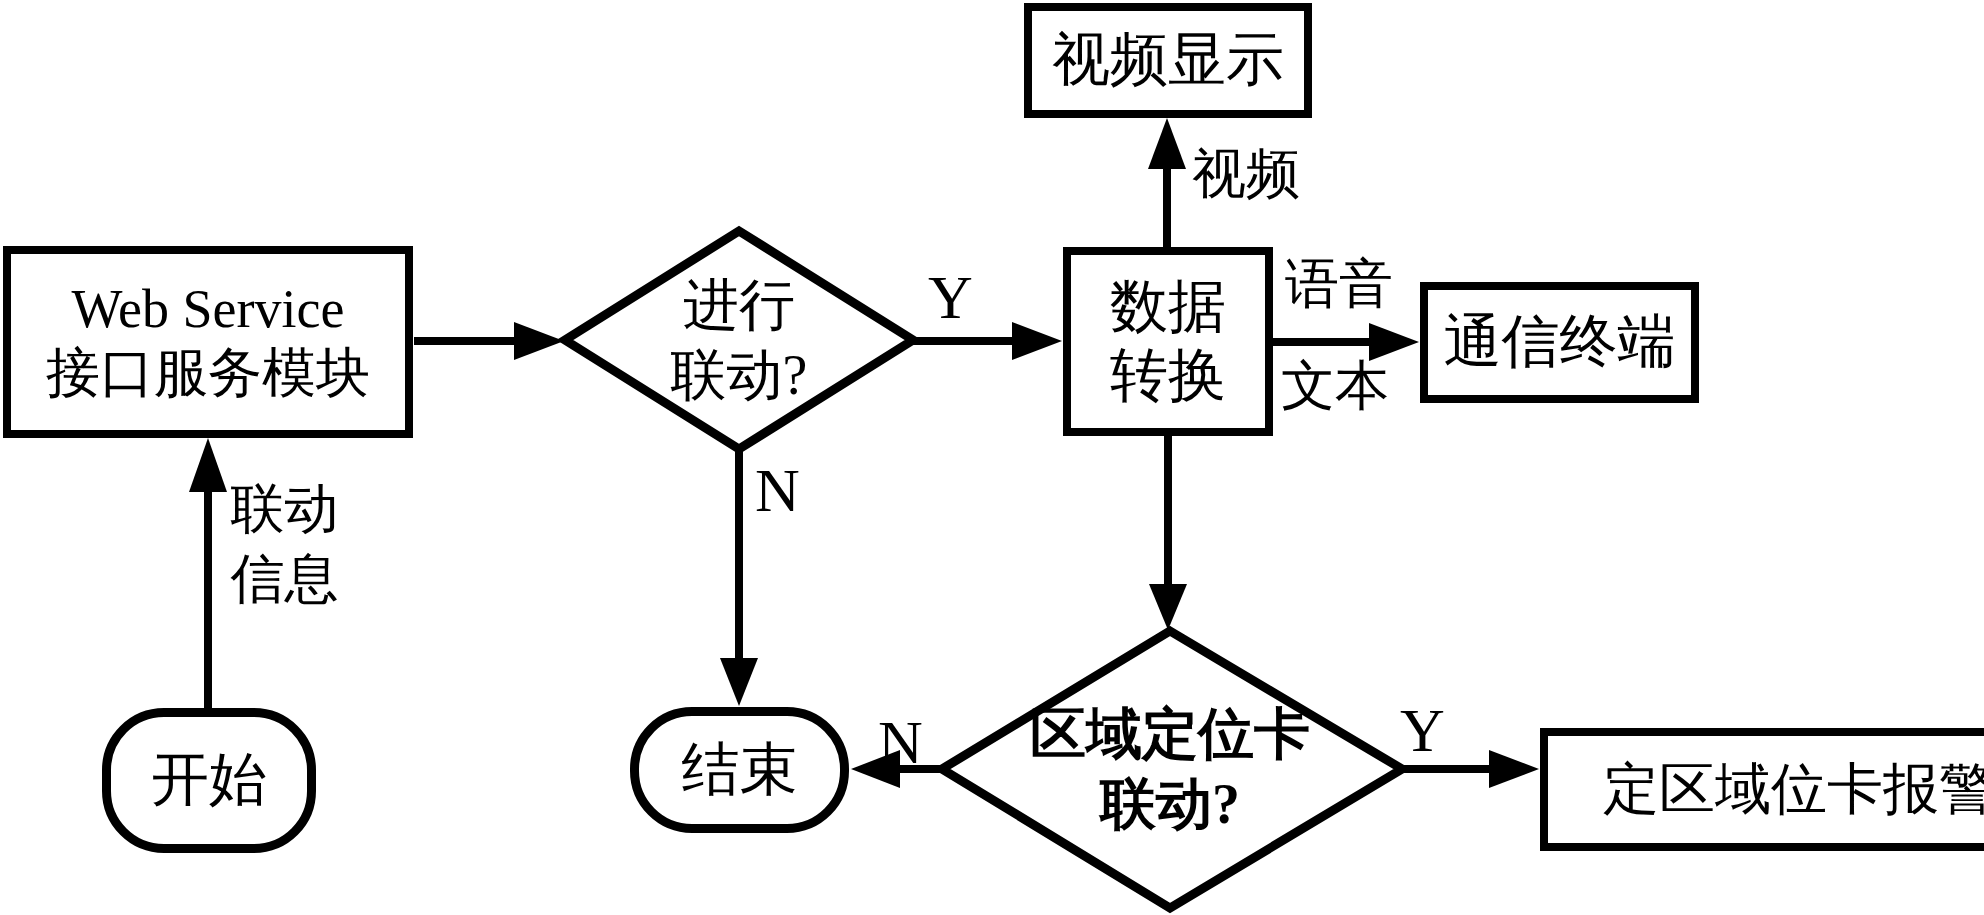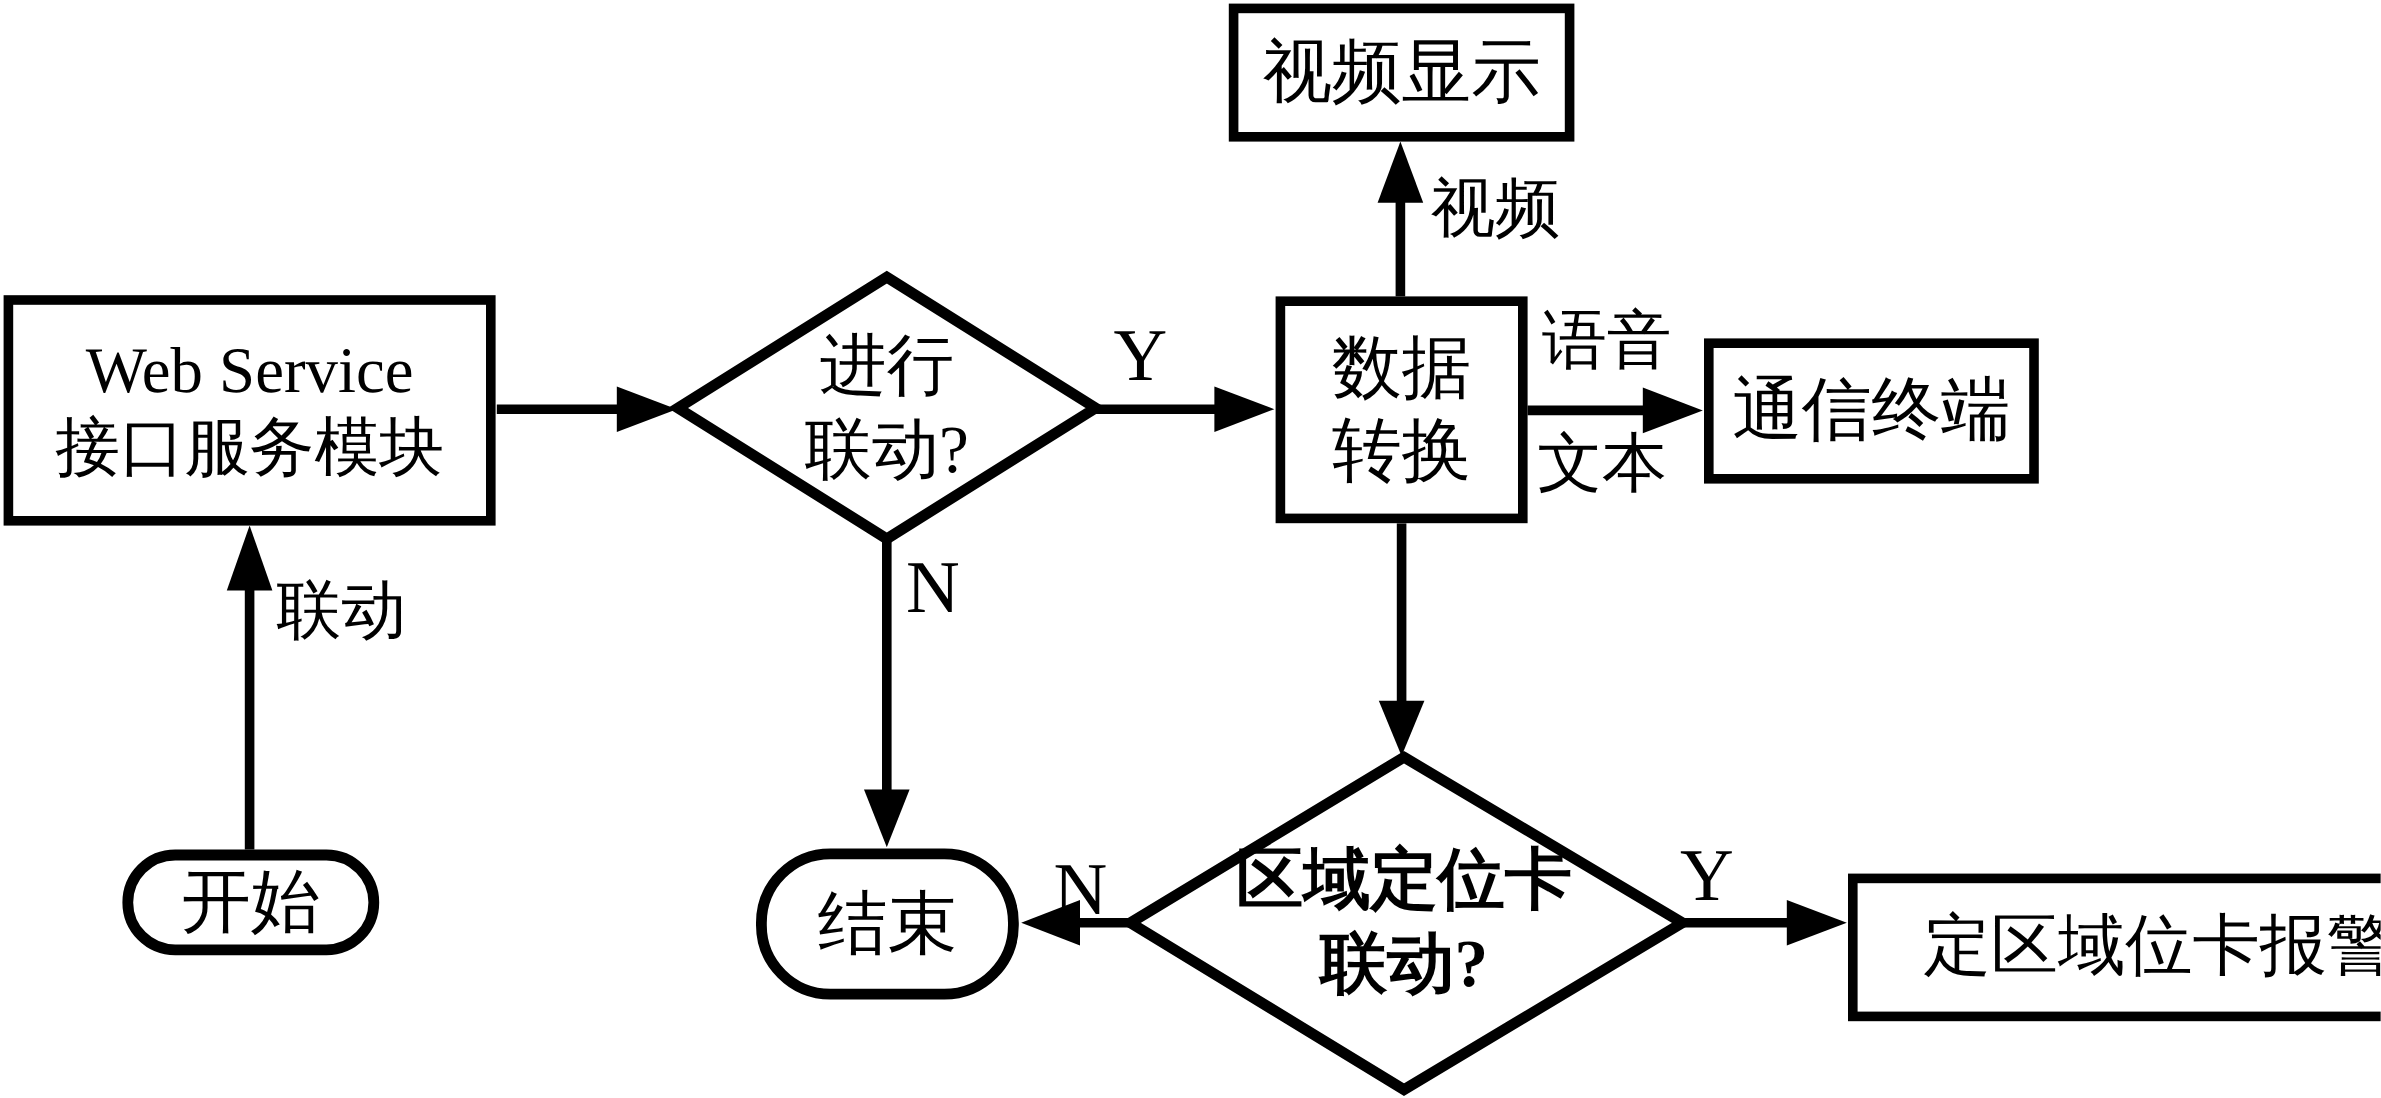--- a/index.html
+++ b/index.html
@@ -146,40 +146,41 @@
   </div>
 
   <div class="node" style="left:1420px; top:282px; width:279px; height:121px;">
     <div class="node-text">通信终端</div>
   </div>
 
   <div class="node" style="left:1540px; top:728px; width:518px; height:123px;">
     <div class="node-text" style="font-size:56px;">定区域位卡报警</div>
   </div>
 
-  <div class="node terminator" style="left:102px; top:708px; width:214px; height:88px;">
+  <div class="node terminator" style="left:102px; top:708px; width:214px; height:145px;">
     <div class="node-text">开始</div>
   </div>
 
   <div class="node terminator" style="left:630px; top:707px; width:219px; height:126px;">
     <div class="node-text">结束</div>
   </div>
 
   <div class="diamond-label" style="left:589px; top:256px; width:300px; height:168px; font-size:56px;">
     <div>进行</div>
     <div>联动?</div>
   </div>
 
   <div class="diamond-label" style="left:955px; top:665px; width:430px; height:208px; font-size:56px;font-weight:bold;">
     <div>区域定位卡</div>
     <div>联动?</div>
   </div>
 
   <div class="edge-label multi-line" style="left:222px; top:474px; width:125px; line-height:70px;">
     <div>联动</div>
+    <div>信息</div>
   </div>
 
   <div class="edge-label" style="left:1192px; top:140px;">视频</div>
 
   <div class="edge-label" style="left:1285px; top:250px;">语音</div>
 
   <div class="edge-label" style="left:1281px; top:352px;">文本</div>
 
   <div class="yn-label" style="left:928px; top:262px;">Y</div>
 

